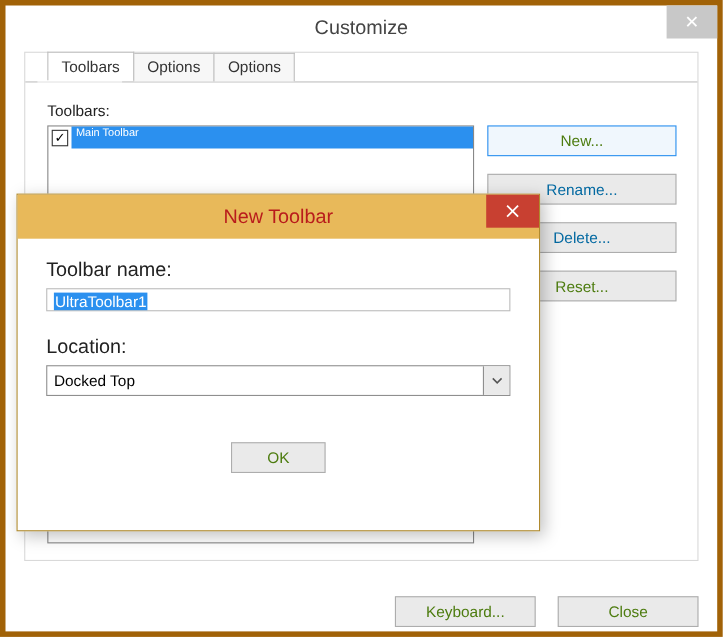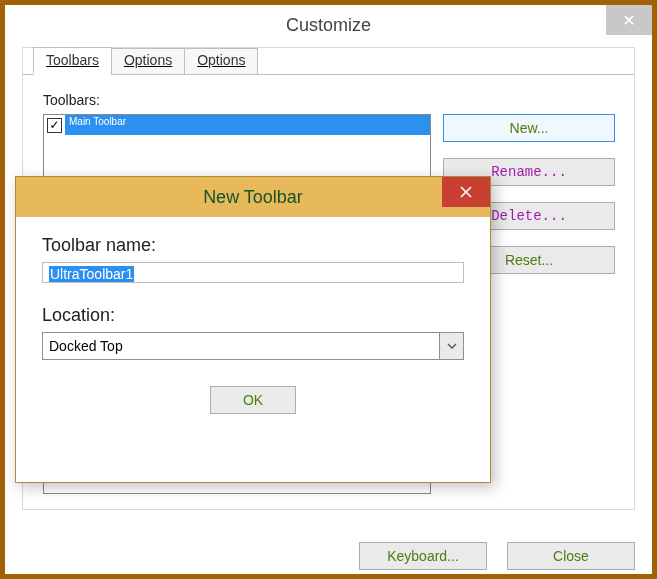--- a/index.html
+++ b/index.html
@@ -15,21 +15,21 @@
   .title-close {
     position: absolute; right: 0; top: 0; width: 46px; height: 30px; background: #c8c8c8; color: #fff;
     display: flex; align-items: center; justify-content: center; font-size: 16px; cursor: pointer;
   }
 
   .panel {
     position: absolute; left: 17px; top: 42px; right: 17px; bottom: 64px;
     border: 1px solid #d9d9d9; background: #fff;
   }
 
-  .tabs { position: absolute; left: 10px; top: -1px; display: flex; text-decoration: underline; }
+  .tabs { position: absolute; left: 20px; top: -1px; display: flex; }
   .tab {
     border: 1px solid #bfbfbf; border-bottom: none; background: #fff; padding: 4px 12px 5px 12px;
     font-size: 14px; color: #333; margin-right: -1px; cursor: pointer; position: relative; top: 0;
   }
   .tab.inactive { background: #f7f7f7; top: 1px; padding-top: 3px; padding-bottom: 4px; }
   .tab.active { background: #fff; z-index: 2; }
   .tab-strip-line { position: absolute; left: 0; right: 0; top: 26px; height: 1px; background: #bfbfbf; }
   .tab-cover { position: absolute; left: 11px; top: 26px; width: 77px; height: 1px; background: #fff; z-index: 3; }
 
   .toolbars-label { position: absolute; left: 20px; top: 44px; font-size: 14px; color: #222; }
@@ -44,35 +44,35 @@
   .list-item-text {
     flex: 1 1 auto; height: 20px; background: #2b90ef; color: #fff; font-size: 10px; padding: 1px 4px;
   }
 
   .side-btns { position: absolute; left: 420px; top: 66px; width: 172px; }
   .btn {
     display: block; width: 172px; height: 28px; border: 1px solid #adadad; background: #eaeaea;
     font-size: 14px; color: #4d7c0f; cursor: pointer; margin-bottom: 16px; padding: 0;
   }
   .btn.focus { border: 1px solid #2b90ef; background: #f0f7fd; }
-  .btn.disabled { color: #a21caf; cursor: default; font-family: Liberation Mono, monospace; }
+  .btn.disabled { color: #0369a1; cursor: default; }
 
   .bottom-btns { position: absolute; right: 17px; bottom: 4px; display: flex; gap: 20px; }
   .bottom-btns .btn { width: 128px; margin-bottom: 0; }
 
   
   .modal {
     position: absolute; left: 10px; top: 171px; width: 476px; height: 307px;
     background: #fff; border: 1px solid #b08a2e;
     box-shadow: 4px 4px 14px rgba(0,0,0,.25);
   }
   .modal-titlebar {
     height: 40px; background: #e8b95a; display: flex; align-items: center; position: relative;
   }
-  .modal-title { flex: 1; text-align: center; font-size: 18px; color: #14532d; }
+  .modal-title { flex: 1; text-align: center; font-size: 18px; color: #b91c1c; }
   .modal-close {
     position: absolute; right: 0; top: 0; width: 48px; height: 30px; background: #c84031; color: #fff;
     display: flex; align-items: center; justify-content: center; cursor: pointer;
   }
   .modal-close svg { width: 12px; height: 12px; }
   .modal-body { padding: 18px 26px; }
   .field-label { font-size: 18px; color: #222; margin-bottom: 6px; }
   .text-input {
     width: 100%; height: 21px; border: 1px solid #bcbcbc; background: #fff; padding: 3px 6px; font-size: 14px;
   }
@@ -80,21 +80,21 @@
   .combo {
     width: 100%; height: 28px; border: 1px solid #8f8f8f; background: #fff; display: flex; align-items: center;
   }
   .combo-val { flex: 1; padding: 0 6px; font-size: 14px; }
   .combo-btn {
     width: 24px; height: 100%; border-left: 1px solid #8f8f8f; background: #eaeaea;
     display: flex; align-items: center; justify-content: center; cursor: pointer;
   }
   .combo-btn svg { width: 10px; height: 6px; }
   .modal-btn-row { display: flex; justify-content: center; gap: 30px; margin-top: 26px; }
-  .modal-btn-row .btn { width: 86px; margin: 0; }
+  .modal-btn-row .btn { width: 86px; margin: 16px; }
 </style>
 </head>
 <body>
 
 <div class="outer-window">
   <div class="title-row">
     <div class="title-text">Customize</div>
     <div class="title-close">
       <span>✕</span>
     </div>

